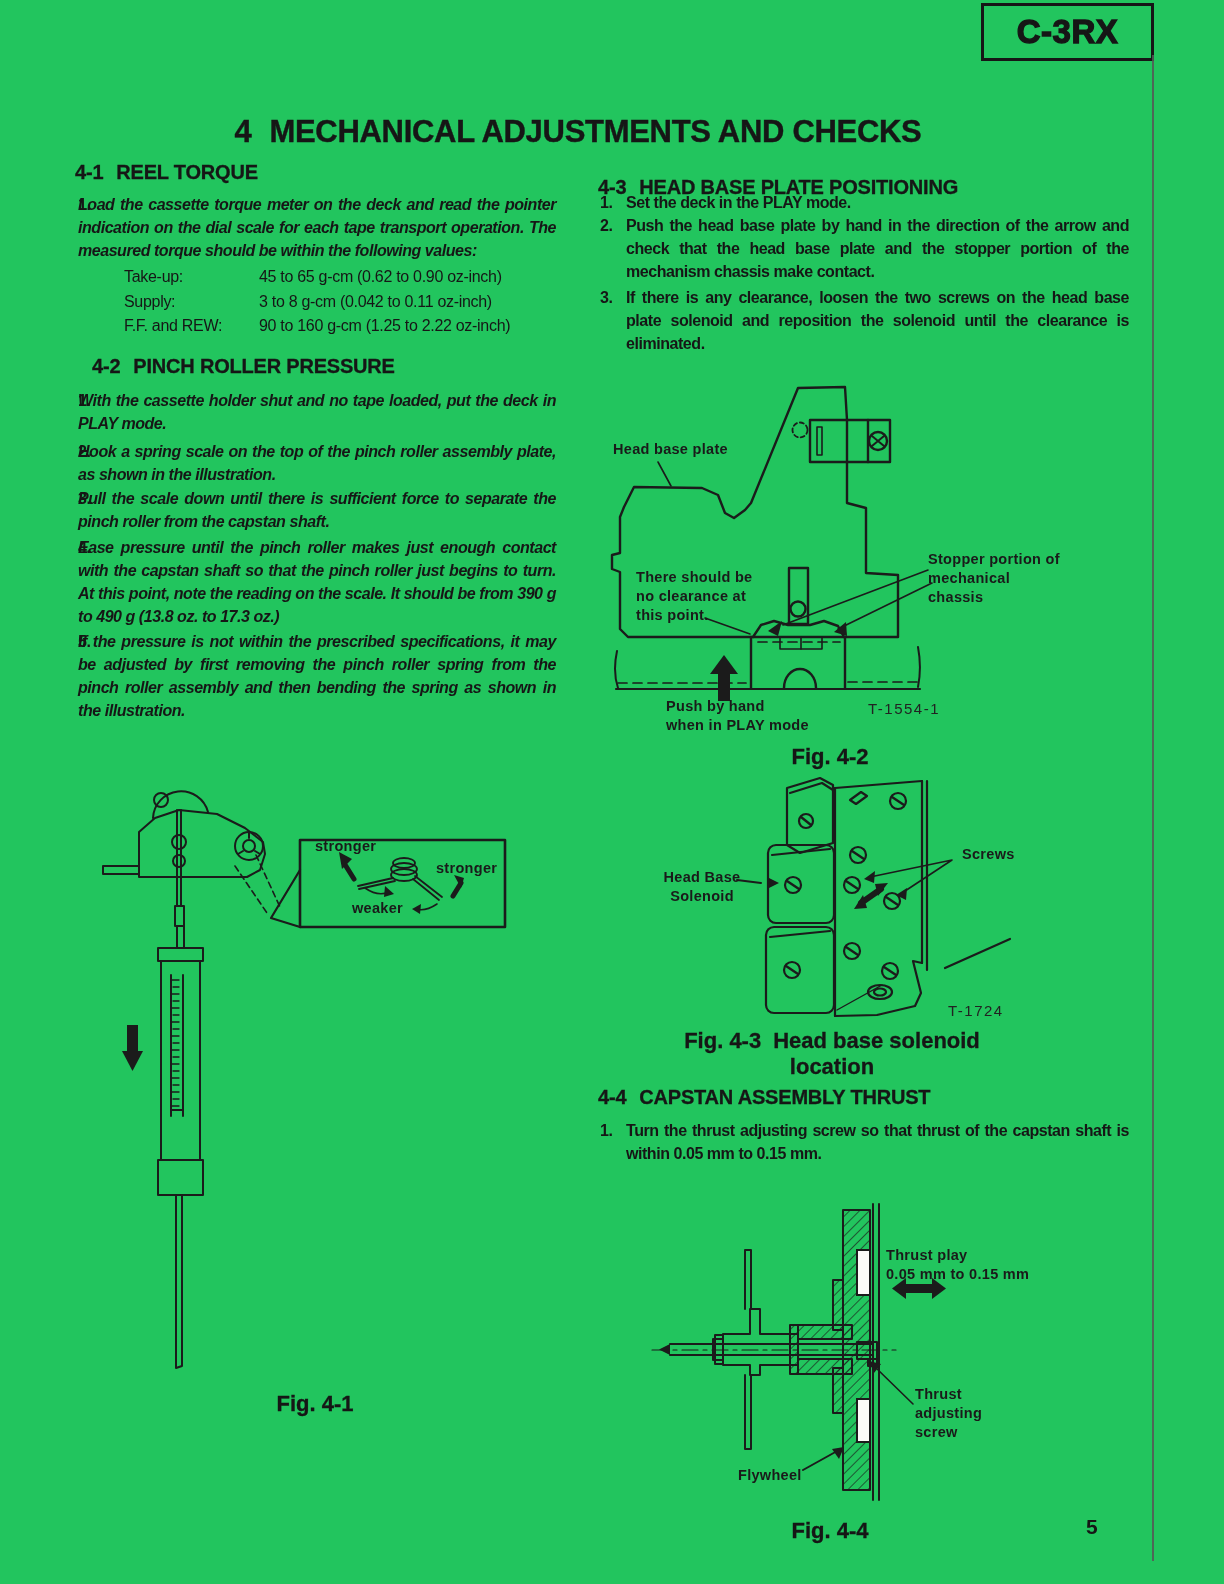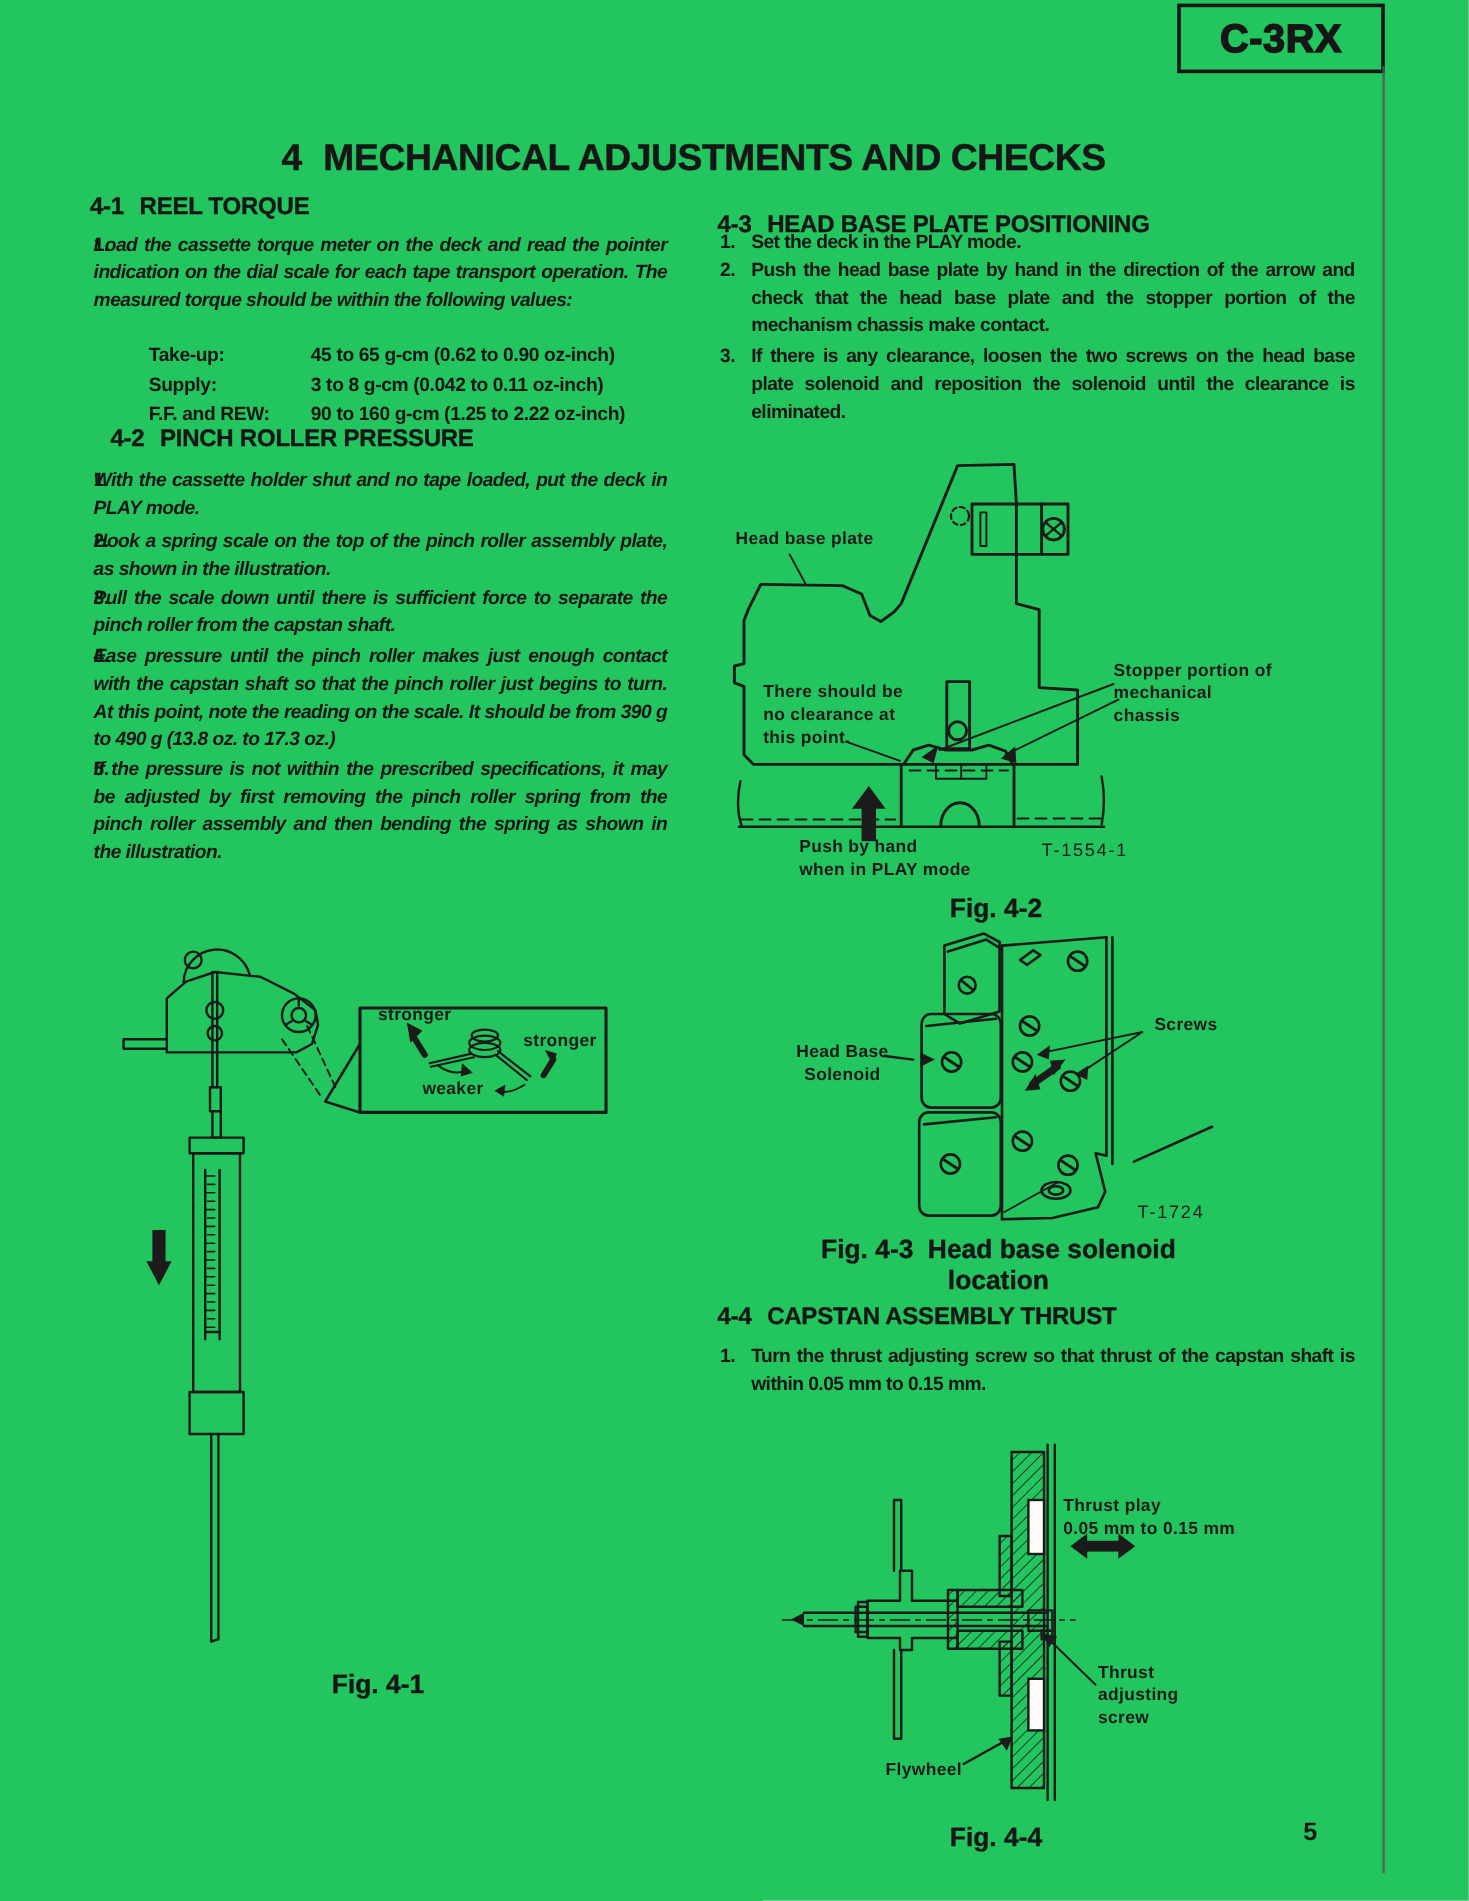--- a/index.html
+++ b/index.html
@@ -22,21 +22,21 @@
   }
   .doc-title .tnum{margin-right:18px;}
   .sec-h{position:absolute;font-size:20px;font-weight:700;letter-spacing:-.2px;white-space:nowrap;-webkit-text-stroke:.3px #161616;}
   .sec-h .hn{margin-right:13px;}
   .item{position:absolute;font-size:16px;line-height:23px;font-weight:700;letter-spacing:-.45px;}
   .item .num{position:absolute;left:0;top:0;}
   .left-col{left:78px;width:478px;}
   .right-col{left:600px;width:529px;}
   .left-col .txt{text-align:justify;font-style:italic;}
   .right-col .txt{margin-left:26px;text-align:justify;}
-  .specs{position:absolute;left:124px;top:265px;font-size:16px;font-weight:700;letter-spacing:-.3px;line-height:24.6px;margin-top:20px;}
+  .specs{position:absolute;left:124px;top:265px;font-size:16px;font-weight:400;letter-spacing:-.3px;line-height:24.6px;}
   .spec-row{display:flex;}
   .spec-label{width:135px;}
   .fig-label{
     position:absolute;font-size:14.5px;line-height:19px;font-weight:700;
     letter-spacing:.3px;white-space:pre-line;color:#1a1a1a;
   }
   .fig-part{position:absolute;font-size:15px;font-weight:400;letter-spacing:1.5px;color:#222;}
   .fig-caption{position:absolute;font-size:22px;font-weight:700;text-align:center;-webkit-text-stroke:.3px #161616;}
   .fig-caption .sub{margin-left:12px;}
   .pageno{position:absolute;left:1086px;top:1515px;font-size:21px;font-weight:700;}

